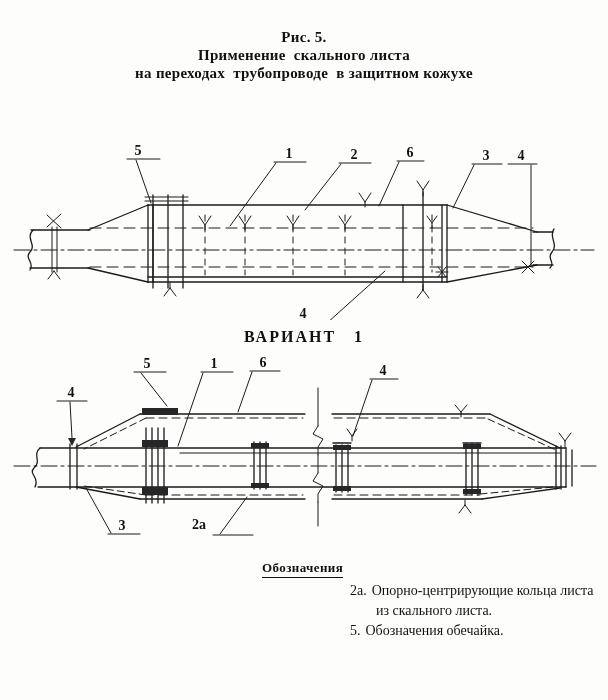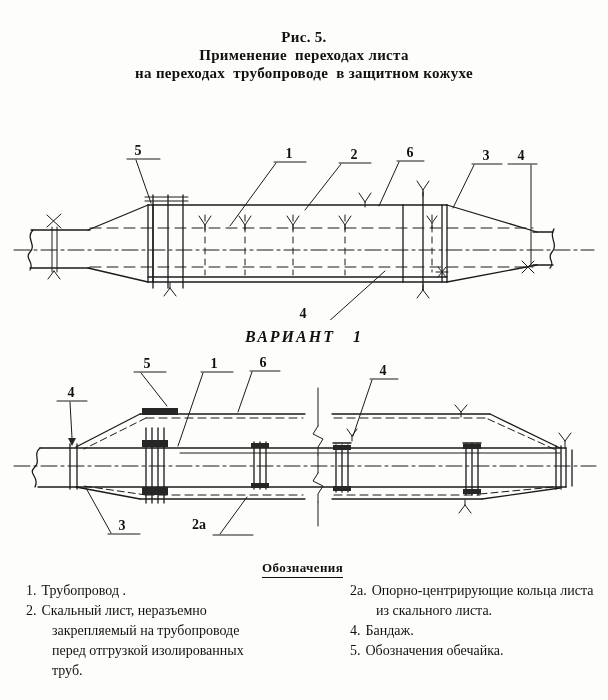--- a/index.html
+++ b/index.html
@@ -6,21 +6,21 @@
   #page{
     position:relative;width:608px;height:700px;background:#fdfdfc;
     font-family:"Liberation Serif", serif;color:#111;overflow:hidden;
     box-shadow:0 0 4px rgba(0,0,0,.2);
     padding-left:32px;
   }
   .title-block{position:absolute;top:28px;left:0;width:608px;text-align:center;}
   .title-line{font-weight:bold;font-size:15px;line-height:18px;white-space:pre;letter-spacing:.3px;}
   .variant-caption{
     position:absolute;top:328px;left:0;width:608px;text-align:center;
-    font-weight:bold;font-style:italic;font-size:16px;letter-spacing:2px;white-space:pre;
+    font-weight:bold;font-size:16px;letter-spacing:2px;white-space:pre;
   }
   svg{position:absolute;left:0;}
   #d1{top:125px;}
   #d2{top:350px;}
   .ln{stroke:#1b1b1b;stroke-width:1.3;fill:none;stroke-linecap:round;}
   .thin{stroke-width:1;}
   .pd{stroke-dasharray:11 6;}
   .cl{stroke-dasharray:16 4 3 4;stroke-width:1;}
   .rd{stroke-dasharray:6 5;stroke-width:1;}
   .tx7{stroke-dasharray:8 5;}
@@ -37,21 +37,21 @@
   .legend-item{padding-left:26px;text-indent:-26px;margin:0 0 0 0;}
   .legend-item .num{padding-right:5px;}
 </style>
 </head>
 <body>
 
 <div id="page">
 
   <div class="title-block">
     <div class="title-line">Рис. 5.</div>
-    <div class="title-line">Применение  переходах листа</div>
+    <div class="title-line">Применение  скального листа</div>
     <div class="title-line">на переходах  трубопроводе  в защитном кожухе</div>
   </div>
 
   <svg id="d1" width="608" height="195" viewBox="0 125 608 195">
 
     <path class="ln cl" d="M14,250 H594"></path>
 
     <g>
       <path class="ln" d="M33,230 C25,238 37,245 30,252 C24,259 35,262 30,270"></path>
       <path class="ln" d="M31,230 H90 M30,268 H90"></path>
@@ -174,24 +174,19 @@
       <text class="plabel" x="383" y="375">4</text>
       <path class="ln thin" d="M108,534 H140 M111,533 L86,488"></path>
       <text class="plabel" x="122" y="530">3</text>
       <path class="ln thin" d="M213,535 H253 M220,534 L247,497"></path>
       <text class="plabel" x="199" y="529">2а</text>
     </g>
   </svg>
 
   <div class="legend-header">Обозначения</div>
 
-  <div id="legend-left" class="legend-col">
-    <p class="legend-item"><span class="num">1.</span><span>Трубопровод .</span></p>
-    <p class="legend-item"><span class="num">2.</span><span>Скальный  лист, неразъемно закрепляемый на трубопроводе перед отгрузкой изолированных труб.</span></p>
-  </div>
 
   <div id="legend-right" class="legend-col">
     <p class="legend-item"><span class="num">2а.</span><span>Опорно-центрирующие кольца листа из скального листа.</span></p>
-    <p class="legend-item"><span class="num">4.</span><span>Бандаж.</span></p>
     <p class="legend-item"><span class="num">5.</span><span>Обозначения  обечайка.</span></p>
   </div>
 
 </div>
 
 </body></html>

